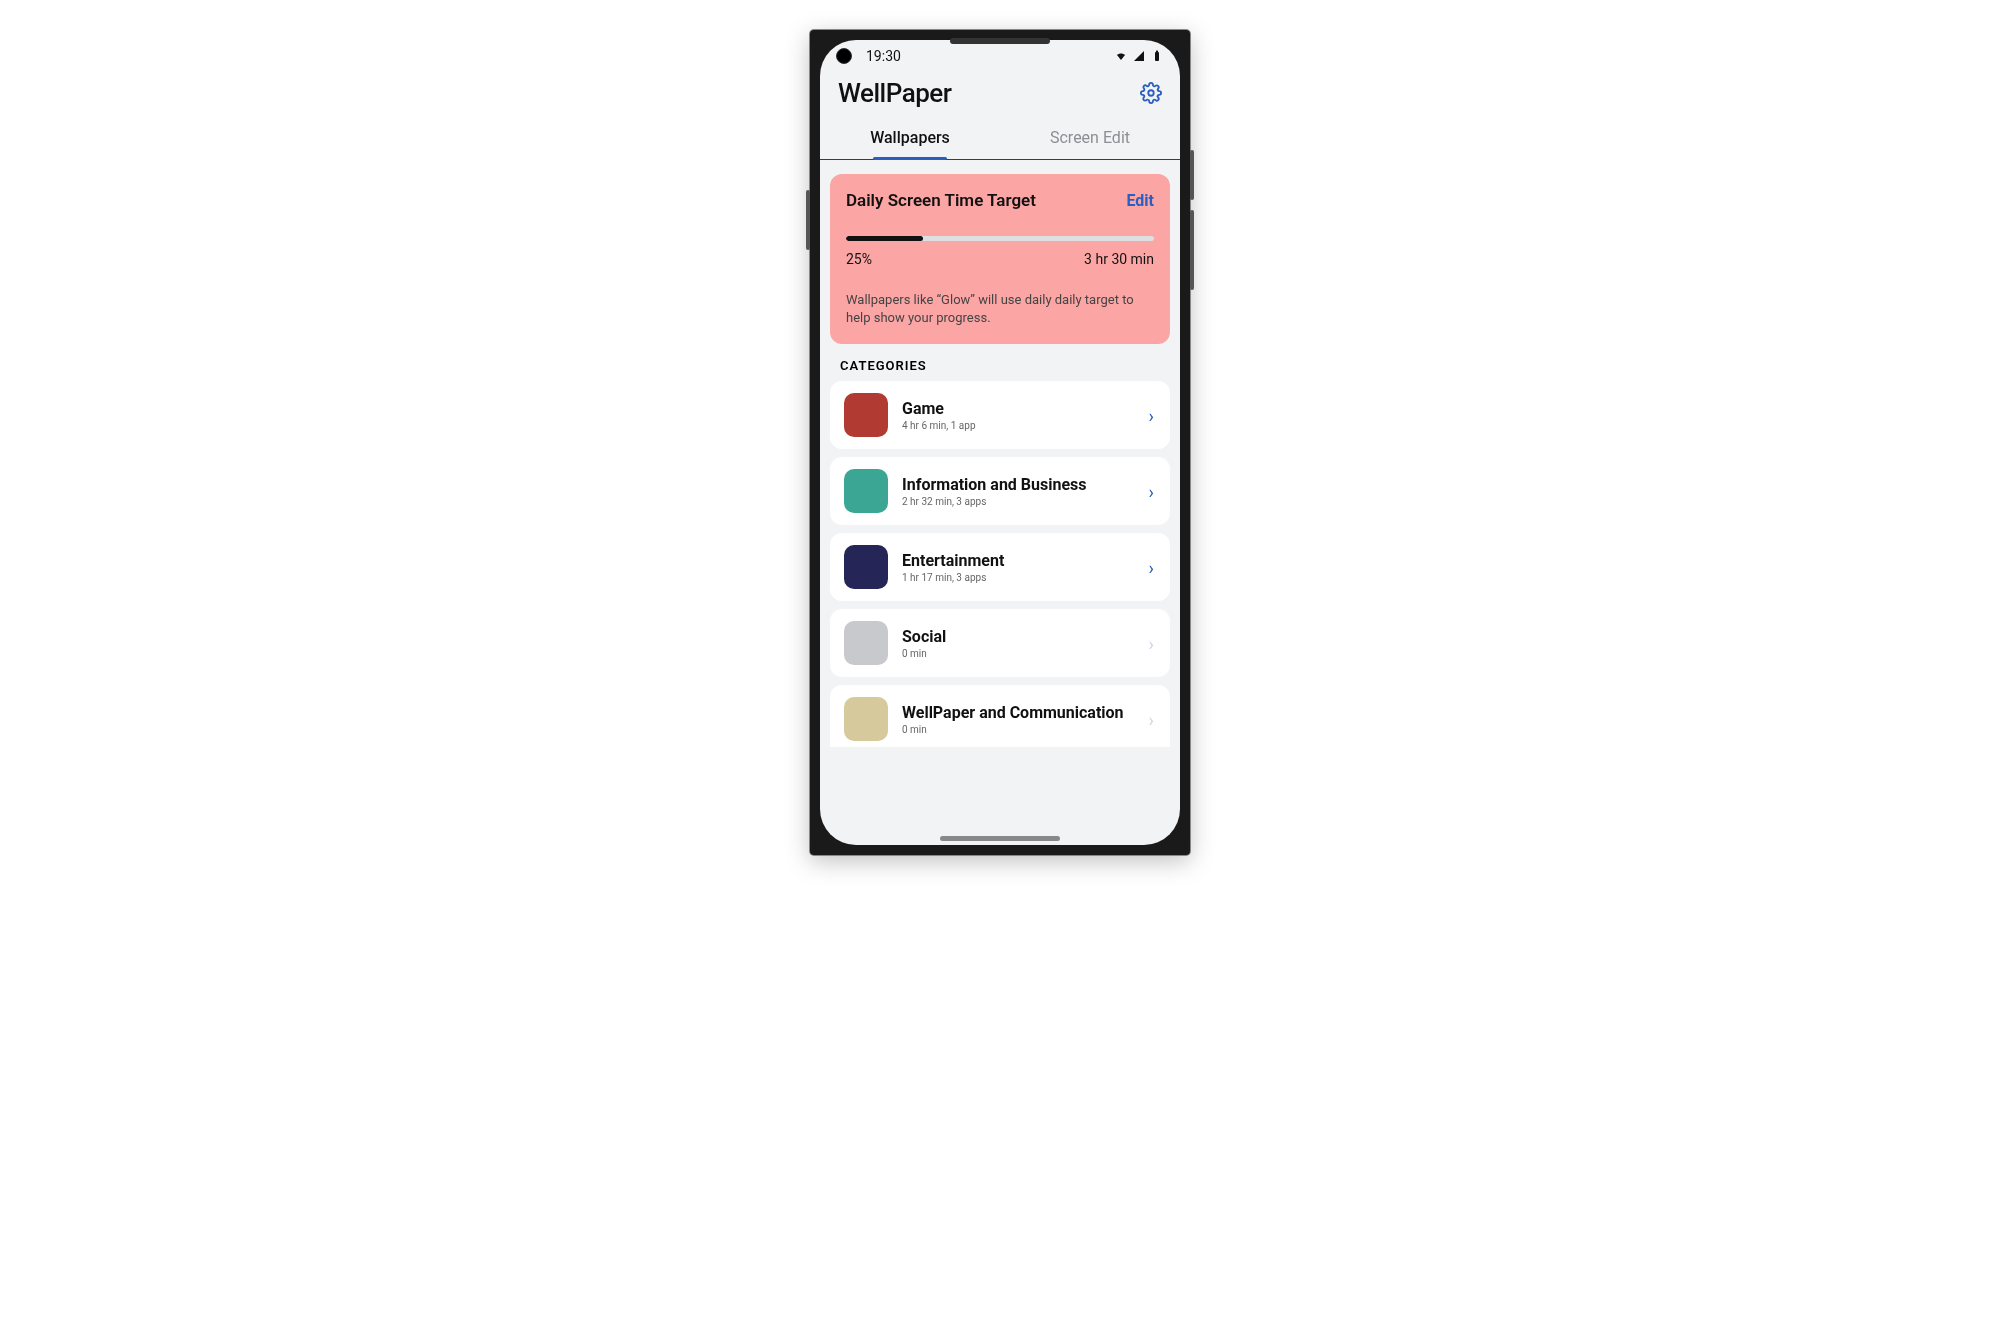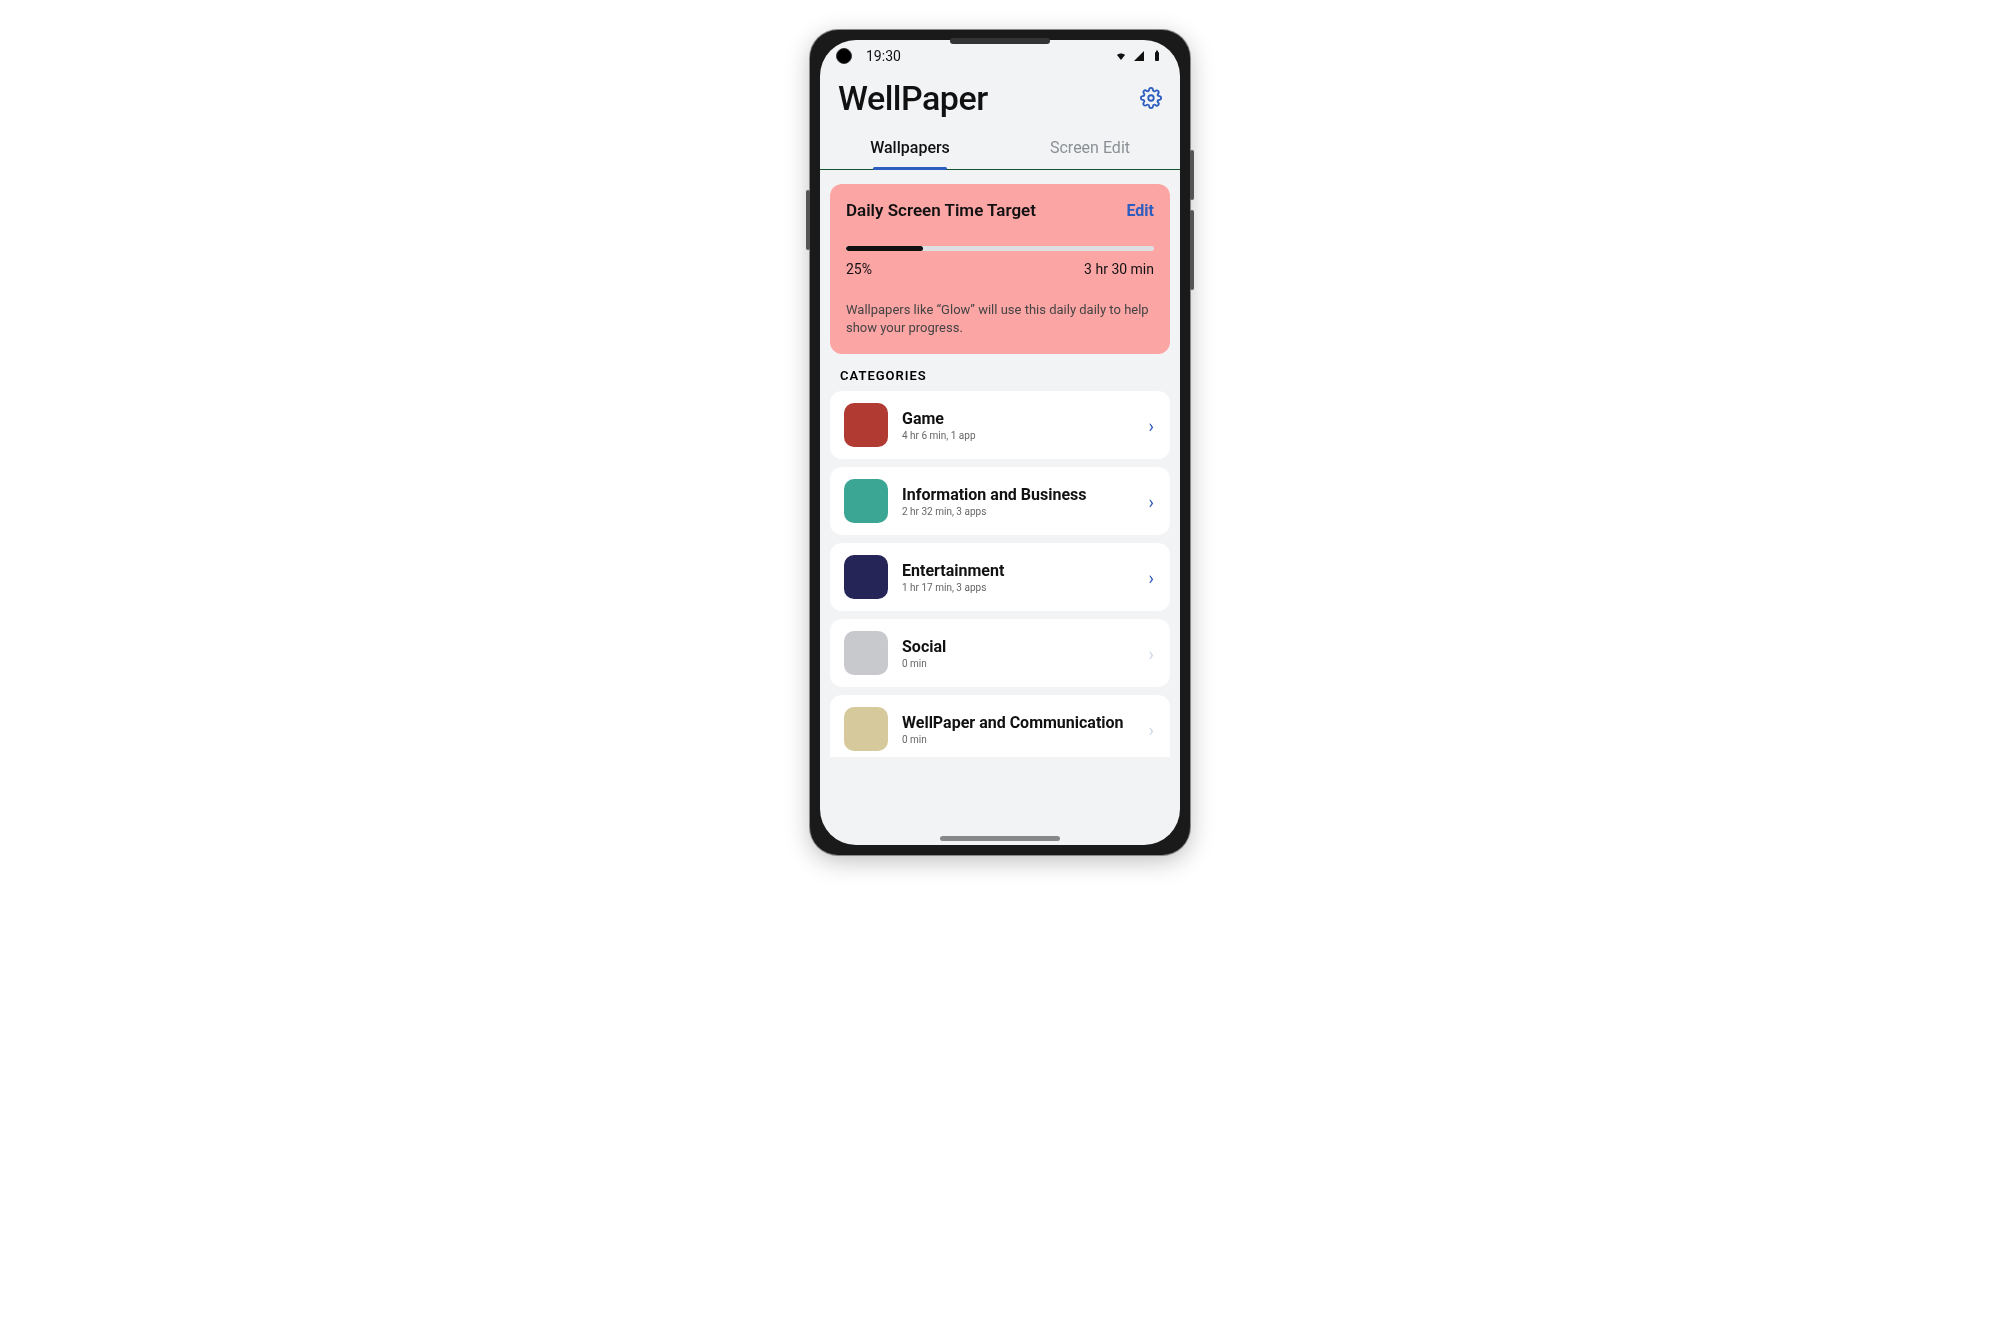--- a/index.html
+++ b/index.html
@@ -10,21 +10,21 @@
     font-family: -apple-system, BlinkMacSystemFont, "Segoe UI", Roboto, Helvetica, Arial, sans-serif;
     display: flex;
     justify-content: center;
     align-items: flex-start;
     padding-top: 30px;
   }
   .phone-frame {
     width: 380px;
     height: 825px;
     background: #1a1a1a;
-    border-radius: 28px;
+    border-radius: 4px;
     padding: 10px;
     box-shadow: 0 0 0 1px #888, 0 6px 24px rgba(0,0,0,0.25);
     position: relative;
   }
   .phone-frame::before {
     content:"";
     position:absolute;
     top:8px; left:50%; transform:translateX(-50%);
     width:100px; height:6px; background:#333; border-radius:3px;
   }
@@ -53,21 +53,21 @@
     border: 1px solid #333;
   }
   .status-time { font-weight: 400; }
   .status-right { margin-left:auto; display:flex; gap:4px; align-items:center; }
   .icon-generic { width:14px; height:12px; }
   .header {
     padding: 6px 18px 0 18px;
     display:flex; align-items:center;
   }
   .app-title {
-    font-size: 34px;
+    font-size: 26px;
     font-weight: 500;
     letter-spacing: -0.5px;
     color: #111;
   }
   .gear-btn {
     margin-left:auto;
     color:#2d5dbe;
     width:22px; height:22px;
     display:flex; align-items:center; justify-content:center;
   }
@@ -195,21 +195,21 @@
           <div class="card-title">Daily Screen Time Target</div>
           <div class="edit-link">Edit</div>
         </div>
         <div class="progress-track">
           <div class="progress-fill" style="width:25%"></div>
         </div>
         <div class="progress-labels">
           <span>25%</span>
           <span>3 hr 30 min</span>
         </div>
-        <div class="card-desc">Wallpapers like “Glow” will use this daily daily to help show your progress.</div>
+        <div class="card-desc">Wallpapers like “Glow” will use daily daily target to help show your progress.</div>
       </div>
 
       <div class="section-label">CATEGORIES</div>
 
       <div class="cat-item">
         <div class="swatch" style="background:#b13a33"></div>
         <div class="cat-text">
           <div class="cat-name">Game</div>
           <div class="cat-sub">4 hr 6 min, 1 app</div>
         </div>

